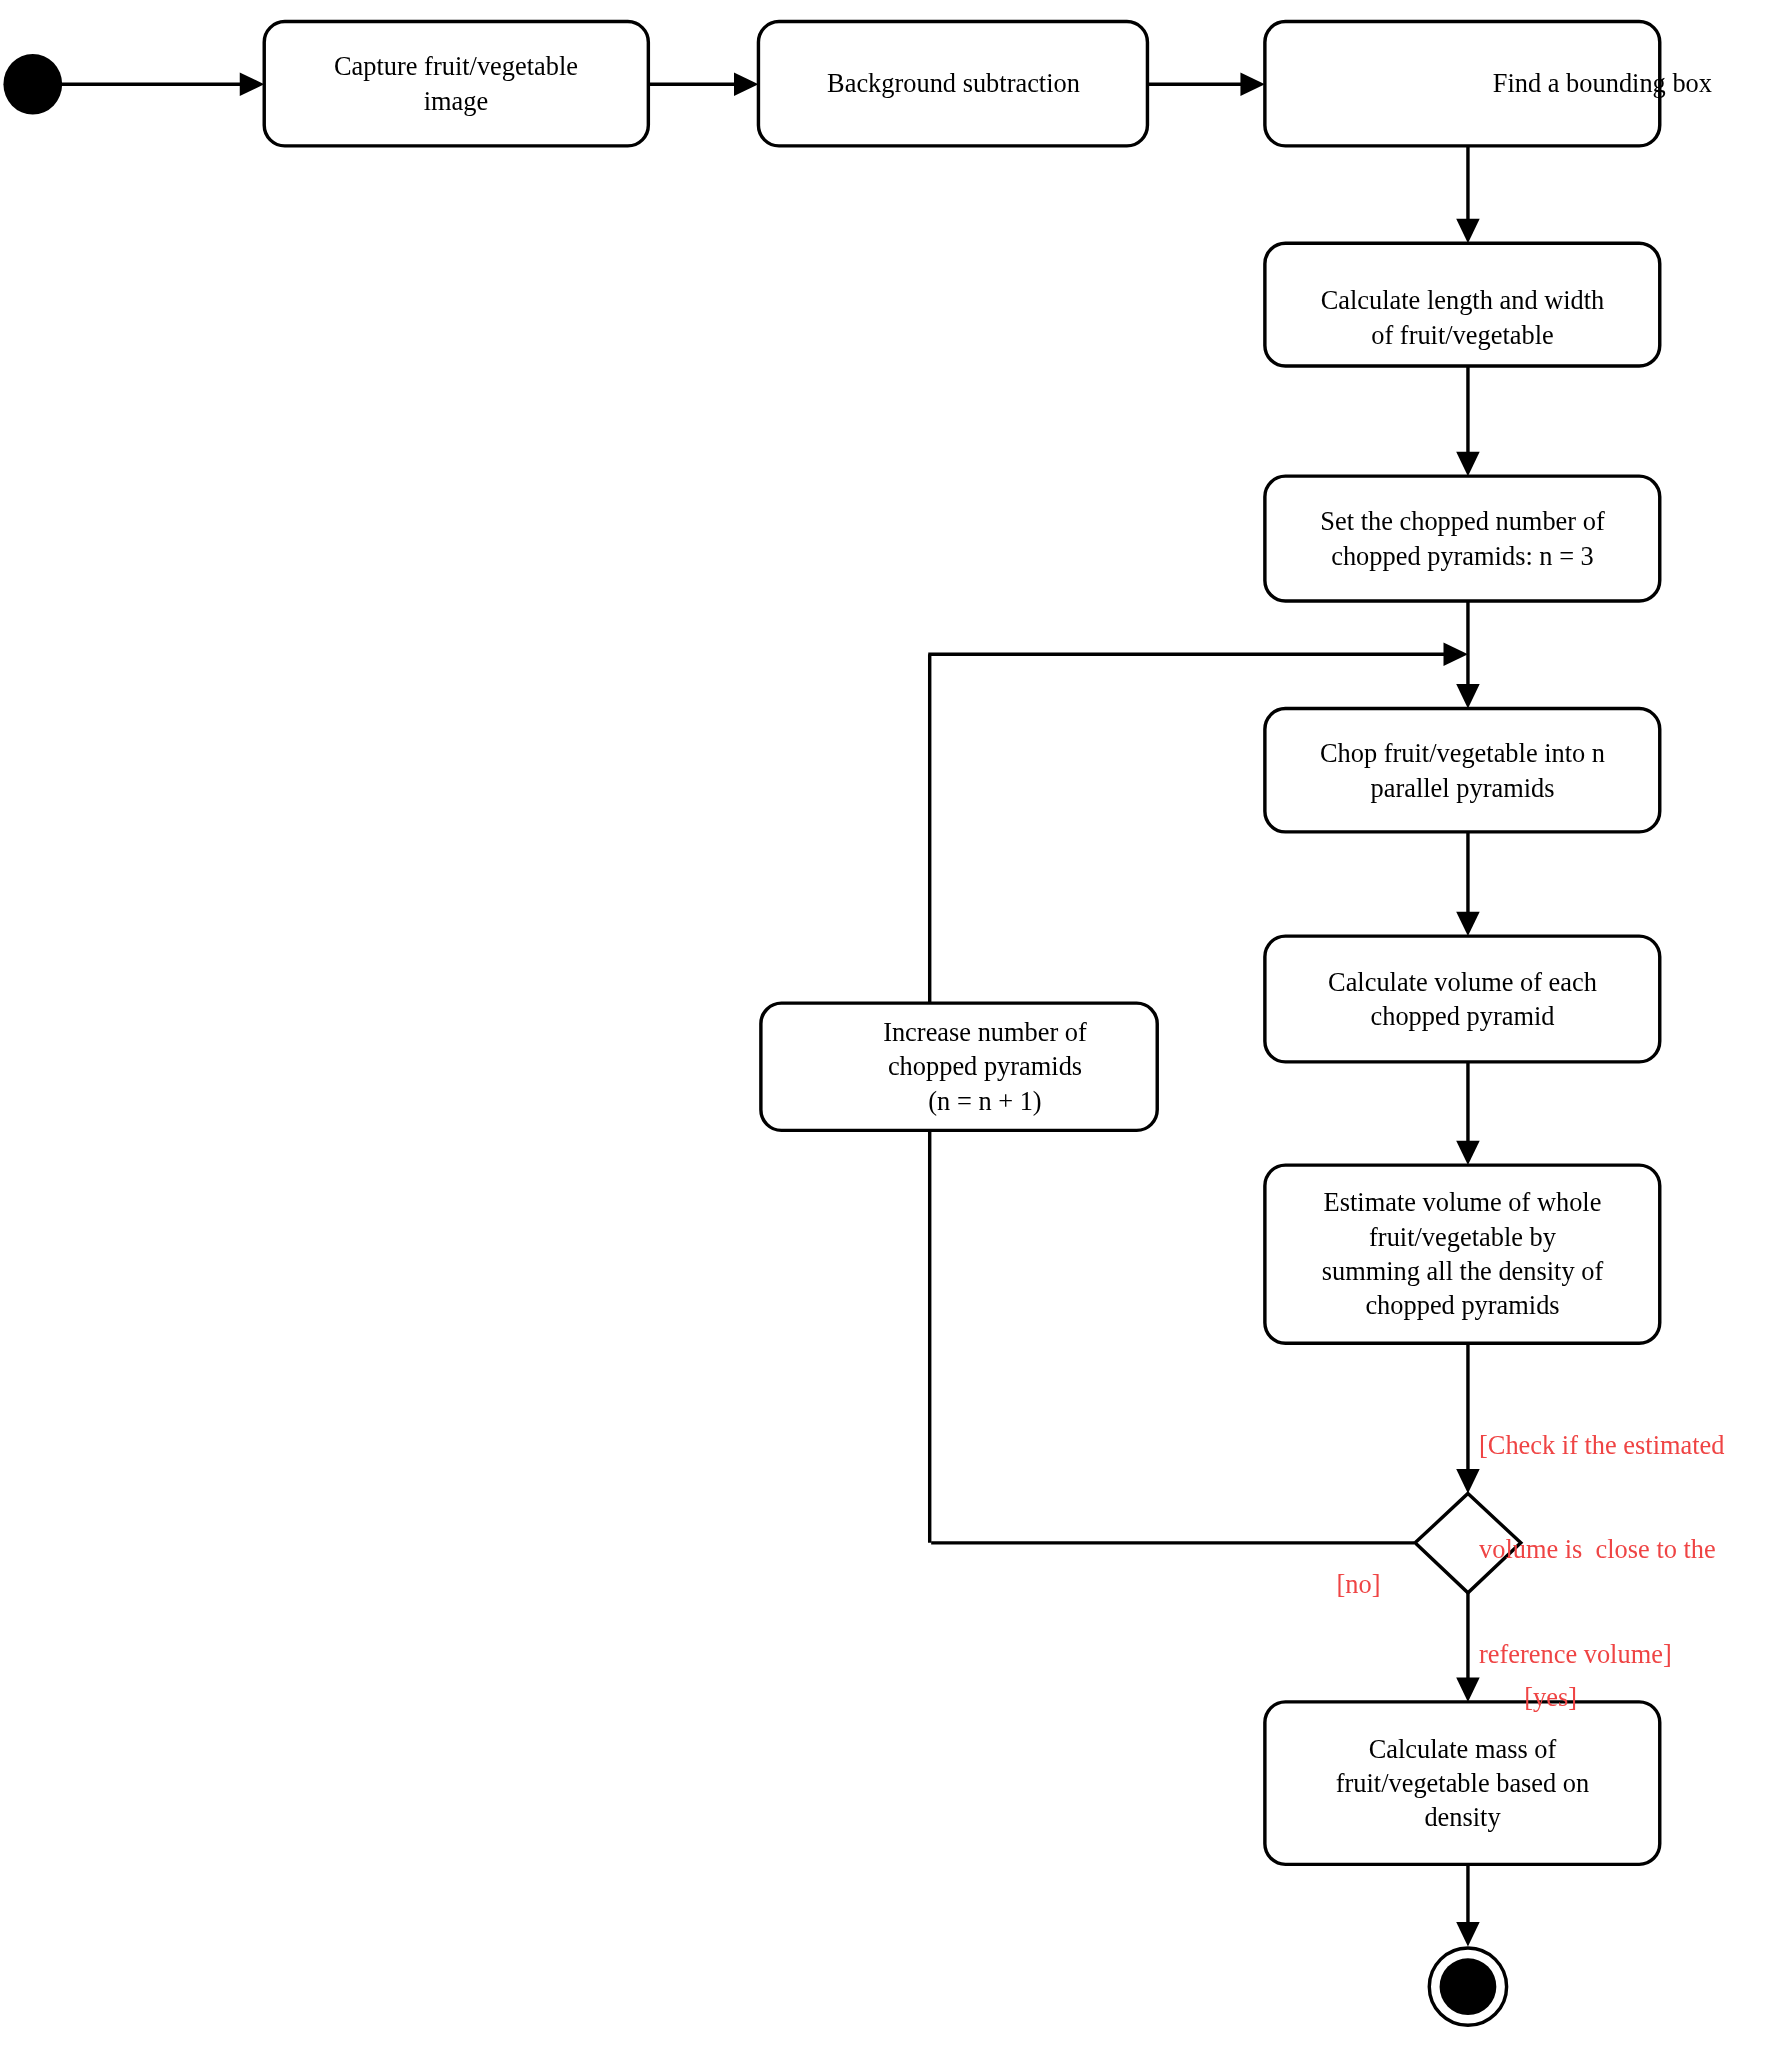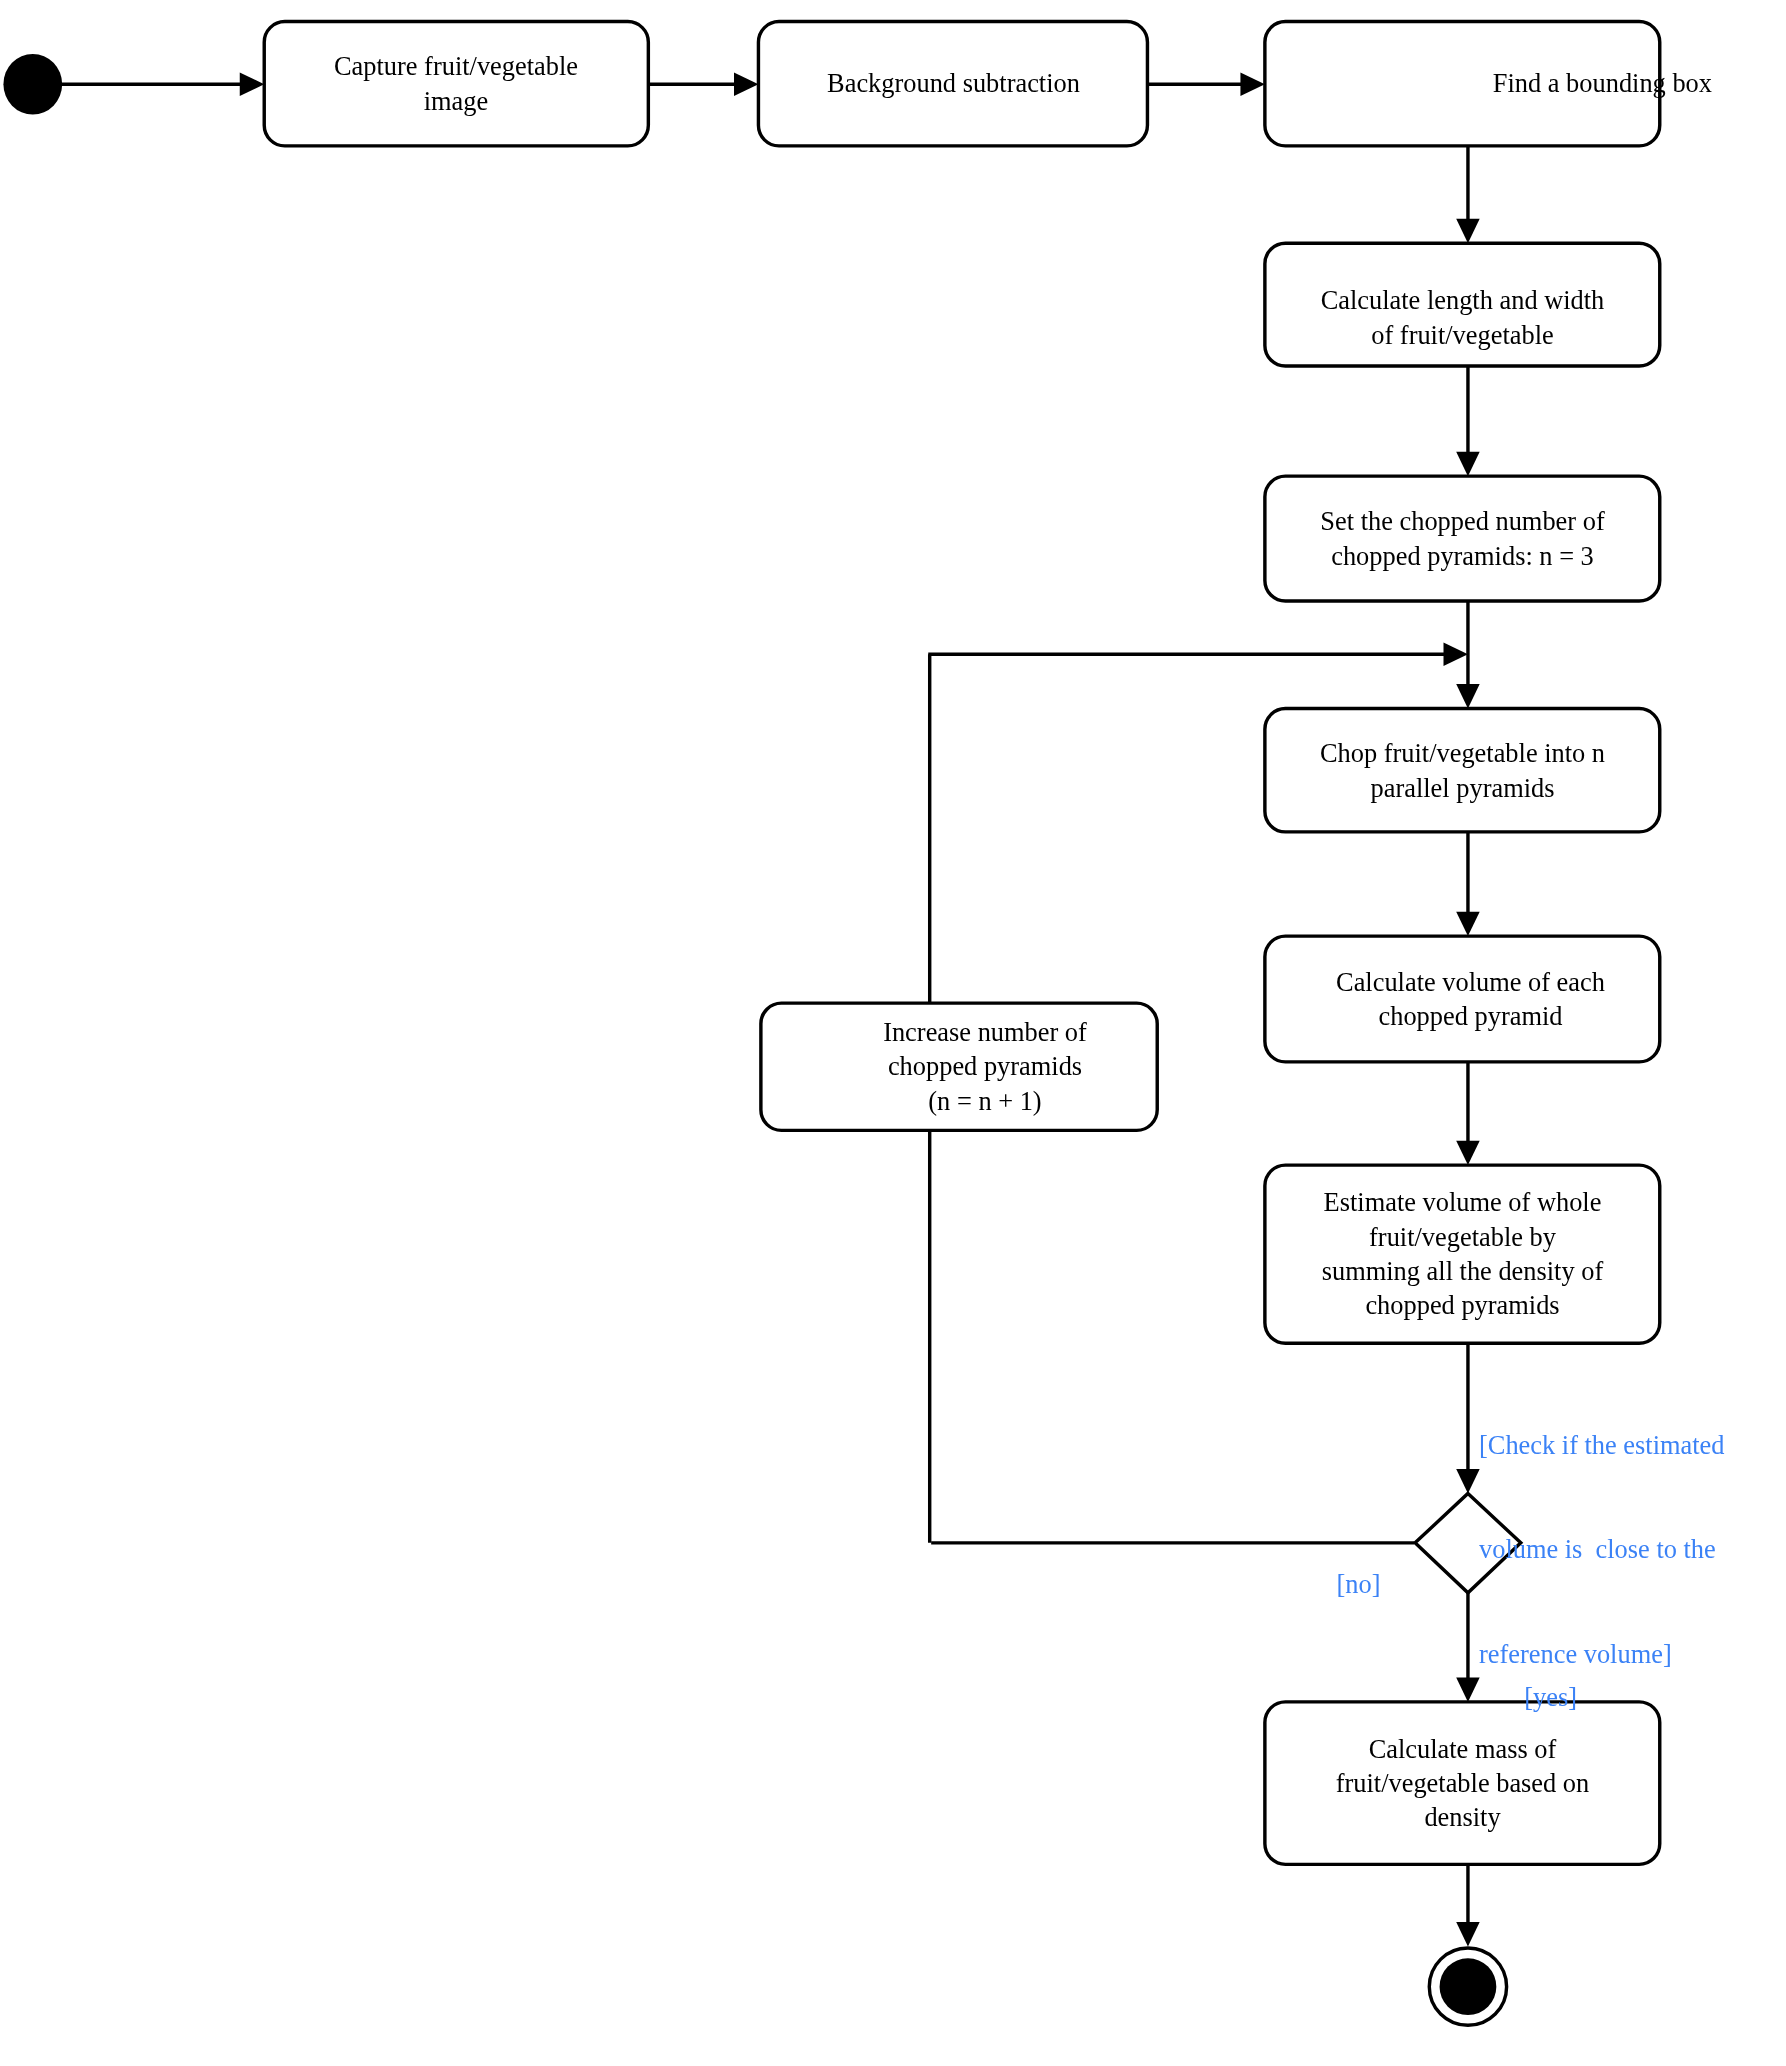--- a/index.html
+++ b/index.html
@@ -56,21 +56,21 @@
     color: #000000;
     font-family: "Liberation Serif", "DejaVu Serif", serif;
     font-size: 26.4px;
     line-height: 1.30;
     letter-spacing: 0px;
     white-space: pre;
     pointer-events: none;
   }
   .edge-label {
     position: absolute;
-    color: #3b82f6;
+    color: #ef4444;
     font-family: "Liberation Serif", "DejaVu Serif", serif;
     font-size: 26.4px;
     line-height: 1.32;
     white-space: pre;
     text-align: left;
   }
   .edge-label.guard {
     text-align: center;
   }
   .txt-line { display: block; }
@@ -201,21 +201,21 @@
   <div class="node-text" style="left:1265px; top:476px; width:395px; height:125px;">
     <span class="txt-line">Set the chopped number of</span>
     <span class="txt-line">chopped pyramids: n = 3</span>
   </div>
 
   <div class="node-text" style="left:1265px; top:709px; width:395px; height:123px;">
     <span class="txt-line">Chop fruit/vegetable into n</span>
     <span class="txt-line">parallel pyramids</span>
   </div>
 
-  <div class="node-text" style="left:1265px; top:936px; width:395px; height:126px;padding-left:8px;">
+  <div class="node-text" style="left:1265px; top:936px; width:395px; height:126px;">
     <span class="txt-line">Calculate volume of each</span>
     <span class="txt-line">chopped pyramid</span>
   </div>
 
   <div class="node-text" style="left:1265px; top:1165px; width:395px; height:178px;">
     <span class="txt-line">Estimate volume of whole</span>
     <span class="txt-line">fruit/vegetable by</span>
     <span class="txt-line">summing all the density of</span>
     <span class="txt-line">chopped pyramids</span>
   </div>

